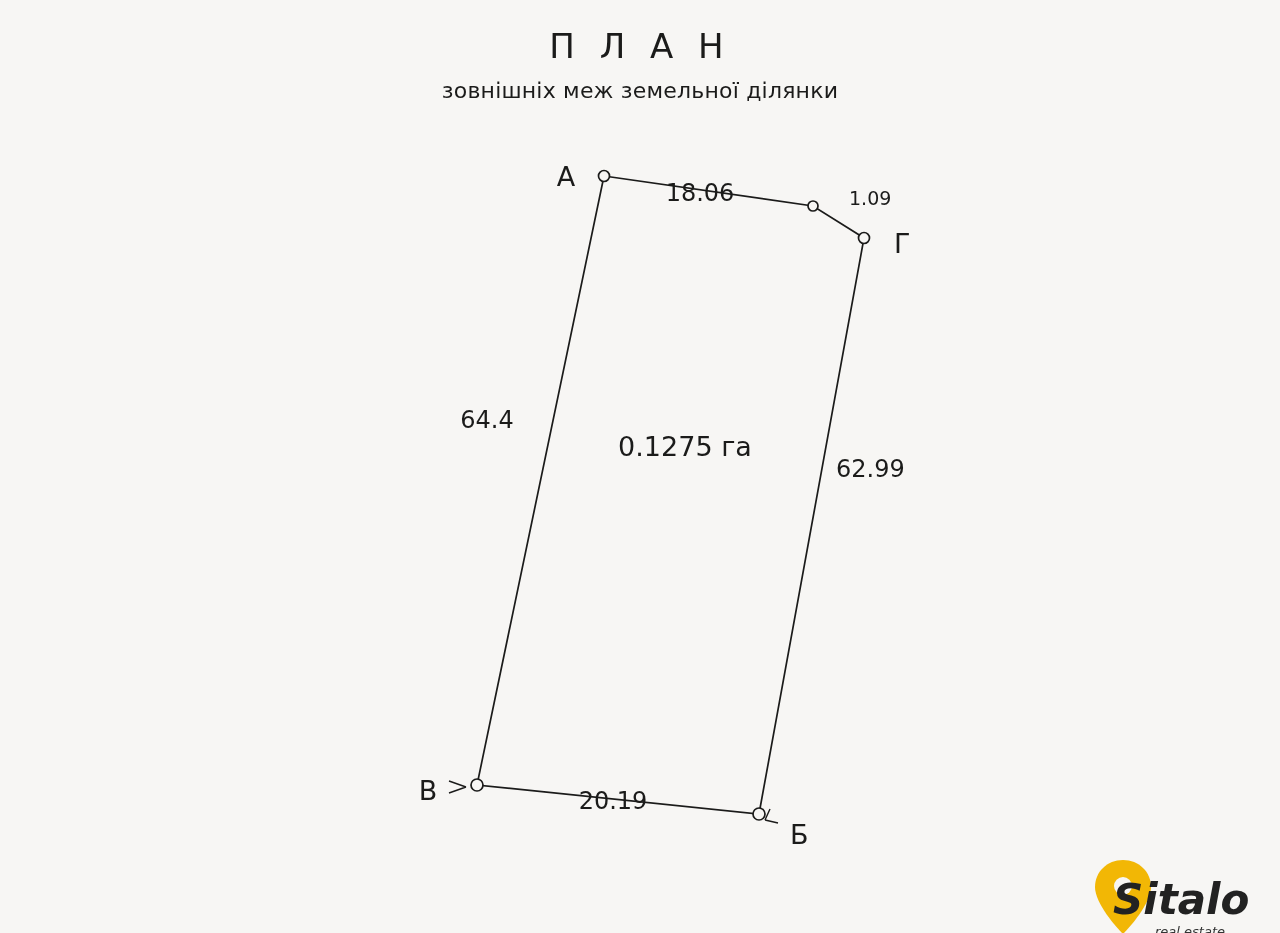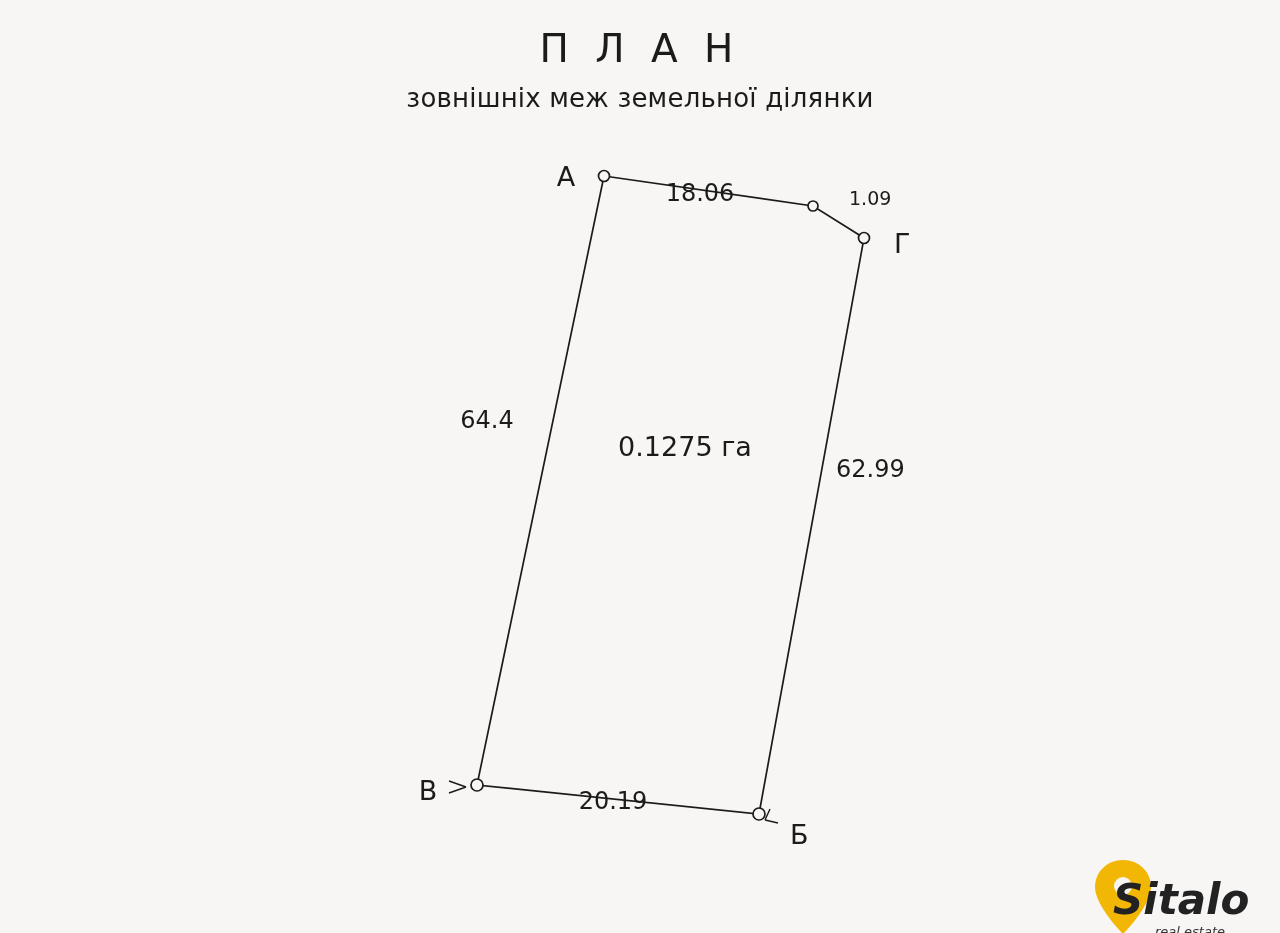--- a/index.html
+++ b/index.html
@@ -20,28 +20,28 @@
     inset: 0;
   }
   .title-block {
     position: absolute;
     top: 26px;
     left: 0;
     width: 100%;
     text-align: center;
   }
   .plan-title {
-    font-size: 39px;
+    font-size: 34px;
     letter-spacing: 7px;
     font-weight: 400;
     color: #1b1b1a;
   }
   .plan-subtitle {
     margin-top: 12px;
-    font-size: 26px;
+    font-size: 22px;
     letter-spacing: 0.2px;
     color: #1b1b1a;
   }
   svg.plan-svg {
     position: absolute;
     top: 0;
     left: 0;
     width: 1280px;
     height: 933px;
   }

